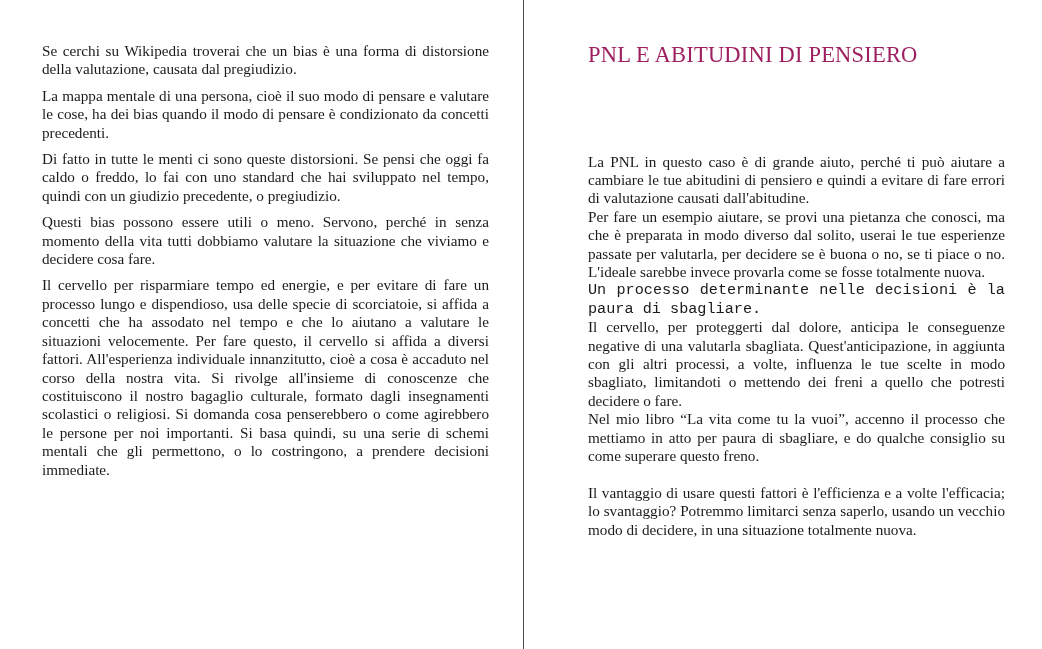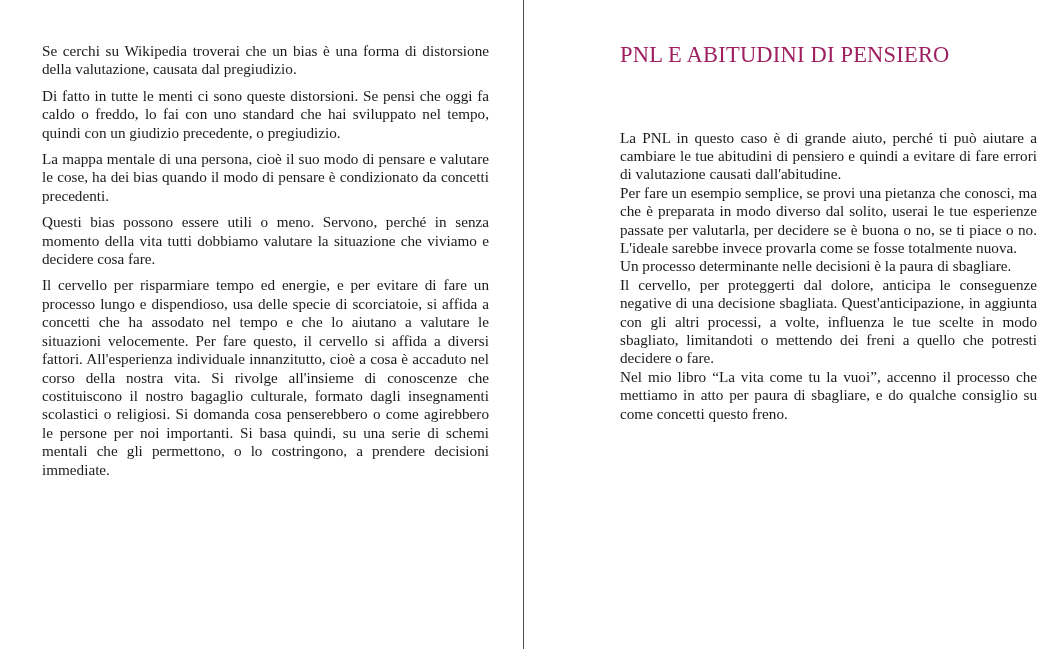--- a/index.html
+++ b/index.html
@@ -37,21 +37,21 @@
   .page-left {
     position: absolute;
     left: 42px;
     top: 42px;
     width: 447px;
   }
 
   
   .page-right {
     position: absolute;
-    left: 620px;
+    left: 588px;
     top: 42px;
     width: 417px;
   }
 
   .chapter-heading {
     color: #9e2060;
     font-family: "Liberation Serif", "DejaVu Serif", serif;
     font-size: 22.5px;
     font-weight: normal;
     letter-spacing: 0.2px;
@@ -82,49 +82,51 @@
   .page-right .body-block p {
     margin: 0;
   }
   
   .page-right .body-block p.spaced-above {
     margin-top: 18.4px;
   }
 
   
   .recto-body-offset {
-    margin-top: 60px;
+    margin-top: 84px;
   }
 
   .last-line-full {
     text-align-last: left;
+    font-family: Liberation Mono, monospace;
   }
 </style>
 </head>
 <body>
 
 <div class="spread" style="background: rgb(255, 255, 255);">
 
   <div class="gutter-rule" style="background: rgb(75, 74, 78);"></div>
 
   <div class="page-left">
     <div class="body-block" style="color: rgb(26, 26, 26);">
       <p>Se cerchi su Wikipedia troverai che un bias è una forma di distorsione della valutazione, causata dal pregiudizio.</p>
+      <p>La mappa mentale di una persona, cioè il suo modo di pensare e valutare le cose, ha dei bias quando il modo di pensare è condizionato da concetti precedenti.</p>
       <p>Di fatto in tutte le menti ci sono queste distorsioni. Se pensi che oggi fa caldo o freddo, lo fai con uno standard che hai sviluppato nel tempo, quindi con un giudizio precedente, o pregiudizio.</p>
-      <p>La mappa mentale di una persona, cioè il suo modo di pensare e valutare le cose, ha dei bias quando il modo di pensare è condizionato da concetti precedenti.</p>
       <p>Questi bias possono essere utili o meno. Servono, perché in senza momento della vita tutti dobbiamo valutare la situazione che viviamo e decidere cosa fare.</p>
       <p>Il cervello per risparmiare tempo ed energie, e per evitare di fare un processo lungo e dispendioso, usa delle specie di scorciatoie, si affida a concetti che ha assodato nel tempo e che lo aiutano a valutare le situazioni velocemente. Per fare questo, il cervello si affida a diversi fattori. All'esperienza individuale innanzitutto, cioè a cosa è accaduto nel corso della nostra vita. Si rivolge all'insieme di conoscenze che costituiscono il nostro bagaglio culturale, formato dagli insegnamenti scolastici o religiosi. Si domanda cosa penserebbero o come agirebbero le persone per noi importanti. Si basa quindi, su una serie di schemi mentali che gli permettono, o lo costringono, a prendere decisioni immediate.</p>
     </div>
   </div>
 
   <div class="page-right">
     <h1 class="chapter-heading" style="color: rgb(158, 32, 96);">PNL E ABITUDINI DI PENSIERO</h1>
 
     <div class="body-block recto-body-offset" style="color: rgb(26, 26, 26);">
       <p>La PNL in questo caso è di grande aiuto, perché ti può aiutare a cambiare le tue abitudini di pensiero e quindi a evitare di fare errori di valutazione causati dall'abitudine.</p>
-      <p>Per fare un esempio semplice, se provi una pietanza che conosci, ma che è preparata in modo diverso dal solito, userai le tue esperienze passate per valutarla, per decidere se è buona o no, se ti piace o no. L'ideale sarebbe invece provarla come se fosse totalmente nuova.</p>
+      <p>Per fare un esempio aiutare, se provi una pietanza che conosci, ma che è preparata in modo diverso dal solito, userai le tue esperienze passate per valutarla, per decidere se è buona o no, se ti piace o no. L'ideale sarebbe invece provarla come se fosse totalmente nuova.</p>
       <p class="last-line-full">Un processo determinante nelle decisioni è la paura di sbagliare.</p>
-      <p>Il cervello, per proteggerti dal dolore, anticipa le conseguenze negative di una decisione sbagliata. Quest'anticipazione, in aggiunta con gli altri processi, a volte, influenza le tue scelte in modo sbagliato, limitandoti o mettendo dei freni a quello che potresti decidere o fare.</p>
-      <p>Nel mio libro “La vita come tu la vuoi”, accenno il processo che mettiamo in atto per paura di sbagliare, e do qualche consiglio su come concetti questo freno.</p>
+      <p>Il cervello, per proteggerti dal dolore, anticipa le conseguenze negative di una valutarla sbagliata. Quest'anticipazione, in aggiunta con gli altri processi, a volte, influenza le tue scelte in modo sbagliato, limitandoti o mettendo dei freni a quello che potresti decidere o fare.</p>
+      <p>Nel mio libro “La vita come tu la vuoi”, accenno il processo che mettiamo in atto per paura di sbagliare, e do qualche consiglio su come superare questo freno.</p>
+      <p class="spaced-above">Il vantaggio di usare questi fattori è l'efficienza e a volte l'efficacia; lo svantaggio? Potremmo limitarci senza saperlo, usando un vecchio modo di decidere, in una situazione totalmente nuova.</p>
     </div>
   </div>
 
 </div>
 
 </body></html>

